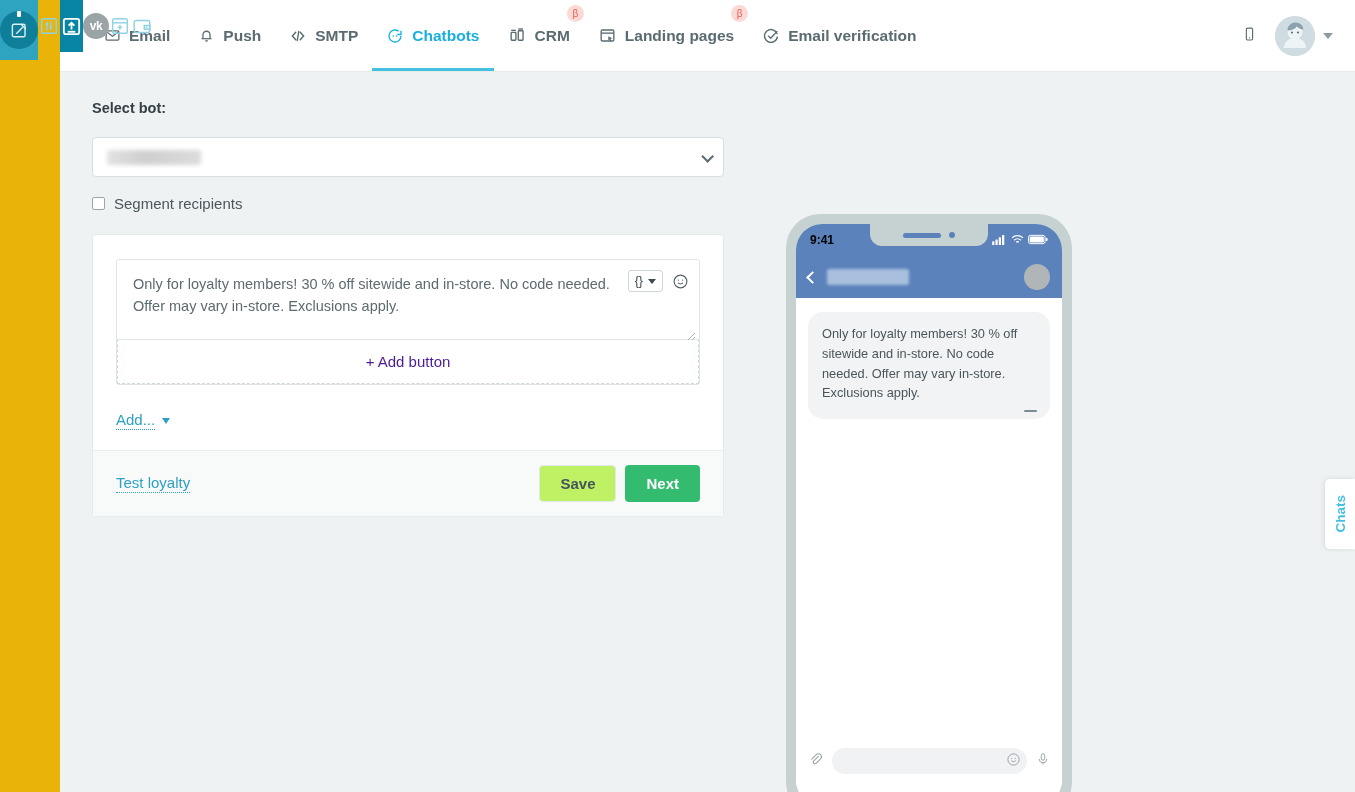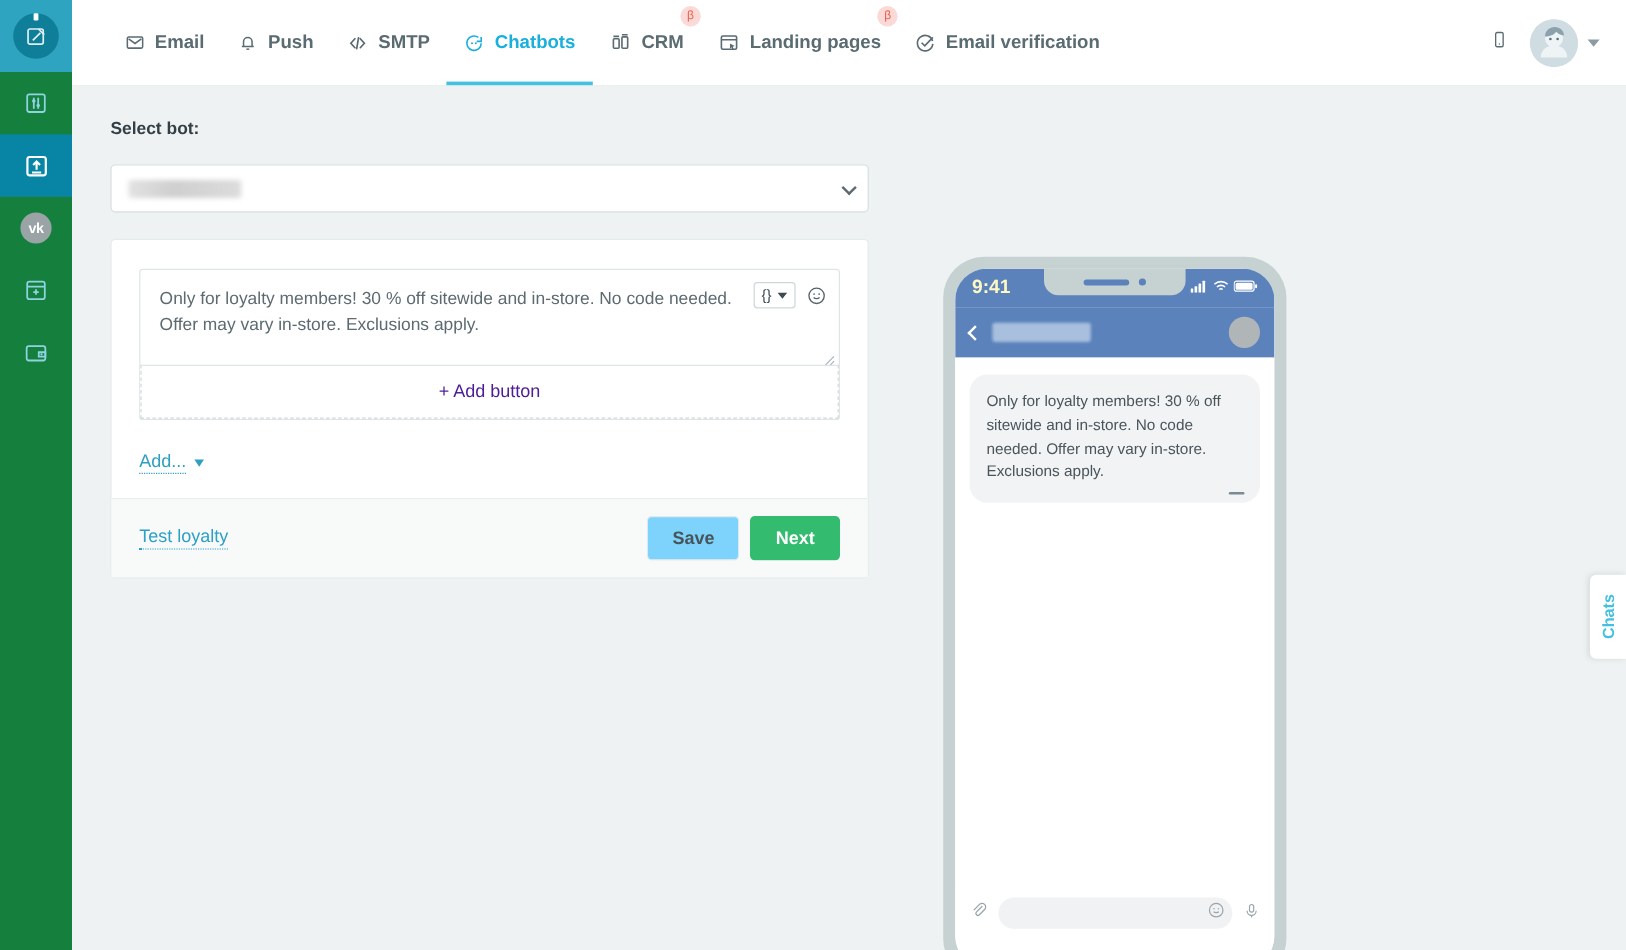--- a/index.html
+++ b/index.html
@@ -7,22 +7,22 @@
     width: 1355px; height: 792px;
     font-family: "Liberation Sans", sans-serif;
     background: #eef2f3;
     overflow: hidden;
   }
   .app { position: relative; width: 1355px; height: 792px; display: flex; }
 
   
   .rail {
     width: 60px; flex: 0 0 60px;
-    background: #15803d;
-    display: flex; flex-direction: column; align-items: flex-start;
+    background: #eab308;
+    display: flex; flex-direction: row; align-items: flex-start;
     position: relative; z-index: 5;
   }
   .rail-logo-cell {
     width: 60px; height: 60px;
     background: #2fa4c0;
     display: flex; align-items: center; justify-content: center;
     position: relative;
   }
   .rail-logo {
     width: 38px; height: 38px; border-radius: 50%;
@@ -181,21 +181,21 @@
   }
   .test-link {
     color: #2f9fc4; font-size: 15px; cursor: pointer;
     border-bottom: 1px dotted #2f9fc4; padding-bottom: 1px;
   }
   .footer-btns { margin-left: auto; display: flex; gap: 9px; }
   .btn {
     border-radius: 4px; font-size: 15px; font-weight: bold;
     padding: 9px 20px; cursor: pointer; border: 1px solid transparent;
   }
-  .btn-save { background: #7dd3fc; color: #47545a; border-color: #e2e9eb; }
+  .btn-save { background: #bef264; color: #47545a; border-color: #e2e9eb; }
   .btn-next { background: #33bb6f; color: #fff; }
 
   
   .phone {
     position: absolute; left: 726px; top: 142px;
     width: 286px; height: 602px;
     background: #c6d1d2; border-radius: 34px; padding: 10px;
   }
   .phone-screen {
     width: 100%; height: 100%; background: #fff;
@@ -208,21 +208,21 @@
     padding: 0 14px; flex: 0 0 32px;
   }
   .notch {
     position: absolute; left: 50%; transform: translateX(-50%); top: 0;
     width: 118px; height: 22px; background: #c6d1d2;
     border-bottom-left-radius: 12px; border-bottom-right-radius: 12px;
     display: flex; align-items: center; justify-content: center; gap: 8px;
   }
   .notch-speaker { width: 38px; height: 5px; border-radius: 3px; background: #5b82bb; }
   .notch-cam { width: 6px; height: 6px; border-radius: 50%; background: #5b82bb; }
-  .status-time { color: #fef9c3; font-size: 16px; font-weight: bold; z-index: 2; }
+  .status-time { color: #000000; font-size: 12px; font-weight: bold; z-index: 2; }
   .status-icons { display: flex; align-items: center; gap: 4px; z-index: 2; }
   .chat-header {
     height: 42px; background: #5b82bb; flex: 0 0 42px;
     display: flex; align-items: center; padding: 0 12px; gap: 10px;
   }
   .back-chev {
     width: 9px; height: 9px;
     border-left: 2px solid #fff; border-bottom: 2px solid #fff;
     transform: rotate(45deg); cursor: pointer;
   }
@@ -450,20 +450,24 @@
 
       <div class="field-label">Select bot:</div>
 
       <div class="select-wrap">
         <div class="select-box">
           <div class="redact"></div>
         </div>
         <span class="select-caret"></span>
       </div>
 
+      <div class="checkrow">
+        <span class="checkbox"></span>
+        <span>Segment recipients</span>
+      </div>
 
       <div class="card">
         <div class="card-body">
 
           <div class="editor">
             <div class="editor-text">
               <span>Only for loyalty members! 30 % off sitewide and in-store. No code needed. Offer may vary in-store. Exclusions apply.</span>
               <div class="editor-tools">
                 <div class="tool-brace">
                   <span>{}</span>

